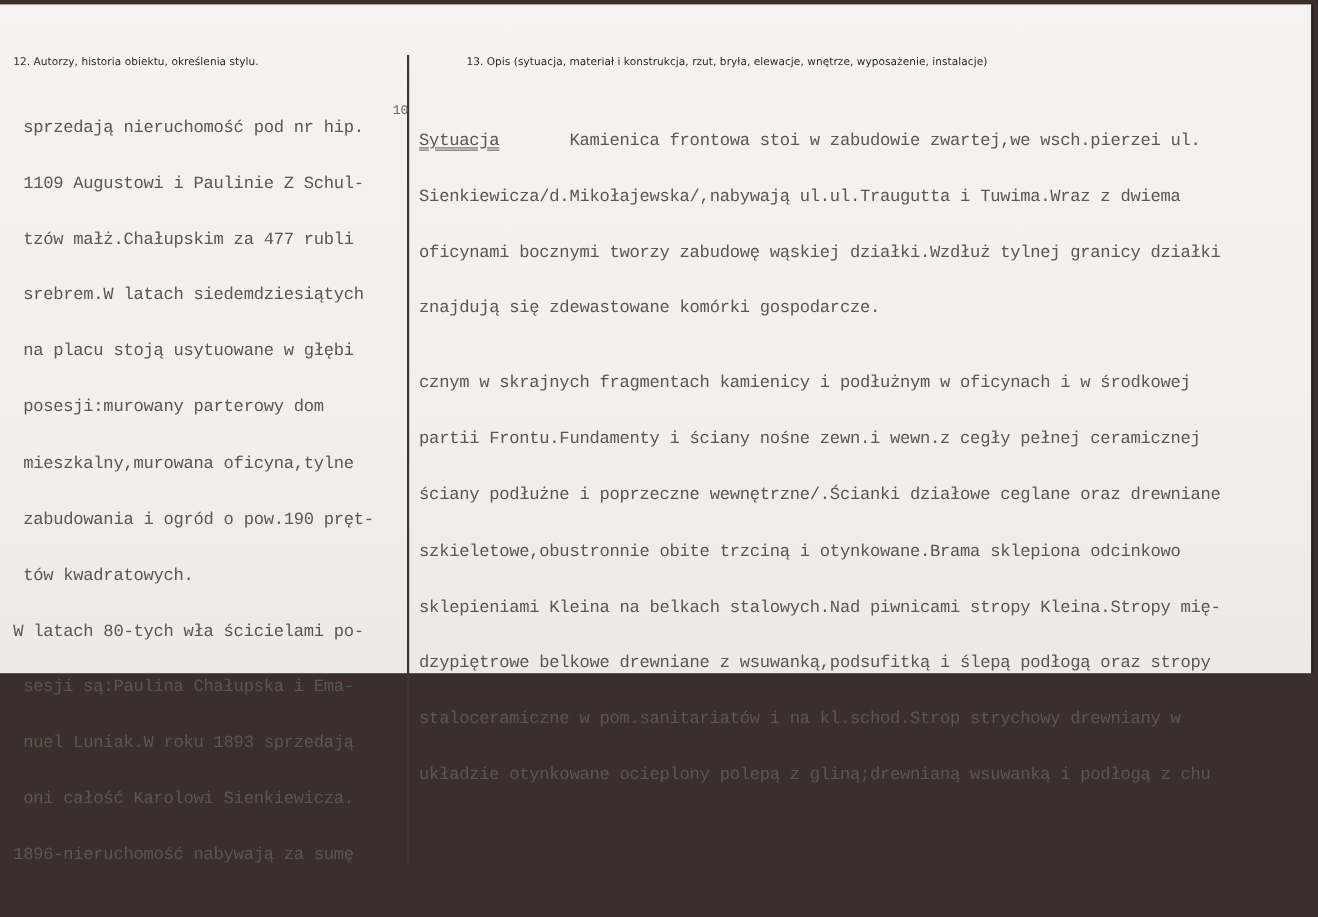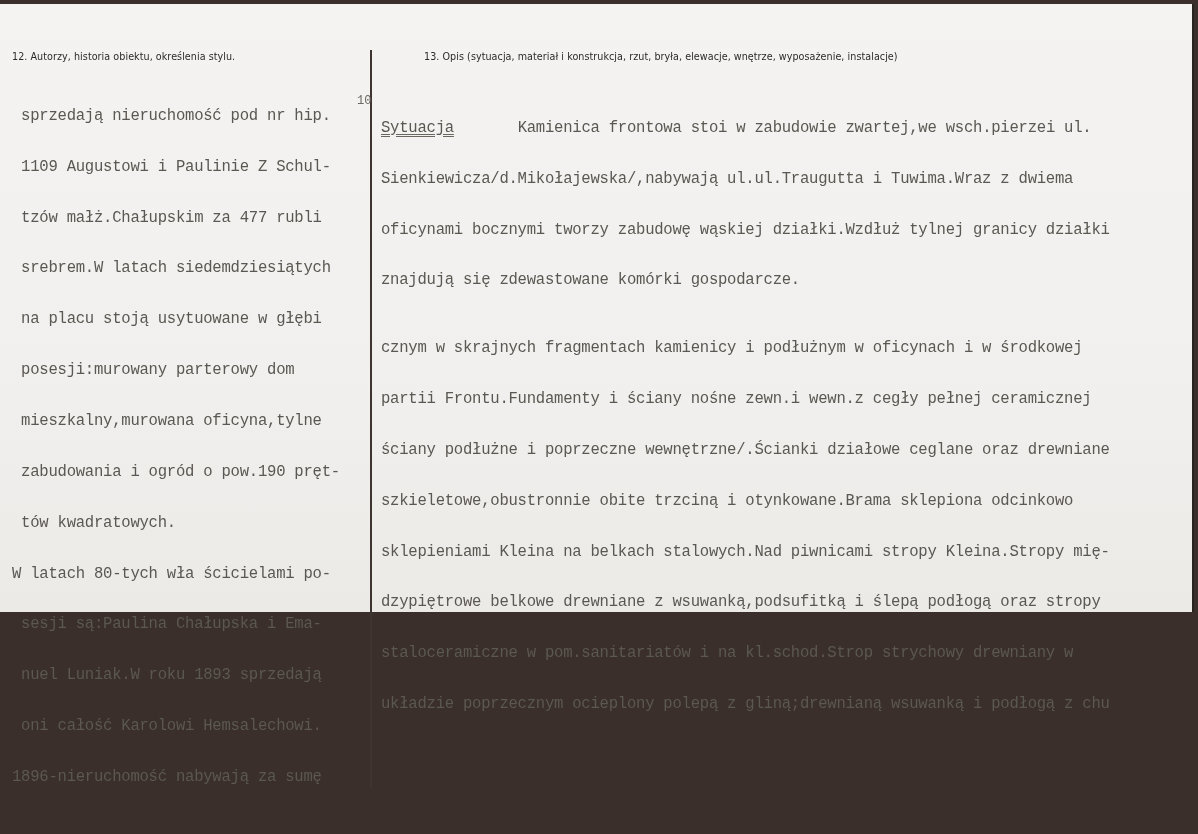--- a/index.html
+++ b/index.html
@@ -60,21 +60,21 @@
     <span class="line"> tzów małż.Chałupskim za 477 rubli</span>
     <span class="line"> srebrem.W latach siedemdziesiątych</span>
     <span class="line"> na placu stoją usytuowane w głębi</span>
     <span class="line"> posesji:murowany parterowy dom</span>
     <span class="line"> mieszkalny,murowana oficyna,tylne</span>
     <span class="line"> zabudowania i ogród o pow.190 pręt-</span>
     <span class="line"> tów kwadratowych.</span>
     <span class="line">W latach 80-tych wła ścicielami po-</span>
     <span class="line"> sesji są:Paulina Chałupska i Ema-</span>
     <span class="line"> nuel Luniak.W roku 1893 sprzedają</span>
-    <span class="line"> oni całość Karolowi Hemsalechowi.</span>
+    <span class="line"> oni całość Karolowi Sienkiewicza.</span>
     <span class="line">1896-nieruchomość nabywają za sumę</span>
     
     
     
     
     
     
     
     
     
@@ -91,21 +91,21 @@
     <span class="line">oficynami bocznymi tworzy zabudowę wąskiej działki.Wzdłuż tylnej granicy działki</span>
     <span class="line">znajdują się zdewastowane komórki gospodarcze.</span>
     
     <span class="line">cznym w skrajnych fragmentach kamienicy i podłużnym w oficynach i w środkowej</span>
     <span class="line">partii Frontu.Fundamenty i ściany nośne zewn.i wewn.z cegły pełnej ceramicznej</span>
     <span class="line">ściany podłużne i poprzeczne wewnętrzne/.Ścianki działowe ceglane oraz drewniane</span>
     <span class="line">szkieletowe,obustronnie obite trzciną i otynkowane.Brama sklepiona odcinkowo</span>
     <span class="line">sklepieniami Kleina na belkach stalowych.Nad piwnicami stropy Kleina.Stropy mię-</span>
     <span class="line">dzypiętrowe belkowe drewniane z wsuwanką,podsufitką i ślepą podłogą oraz stropy</span>
     <span class="line">staloceramiczne w pom.sanitariatów i na kl.schod.Strop strychowy drewniany w</span>
-    <span class="line">układzie poprzecznym ocieplony polepą z gliną;drewnianą wsuwanką i podłogą z chu</span>
+    <span class="line">układzie otynkowane ocieplony polepą z gliną;drewnianą wsuwanką i podłogą z chu</span>
     
     
     
     
     
     
     
     
     
     

